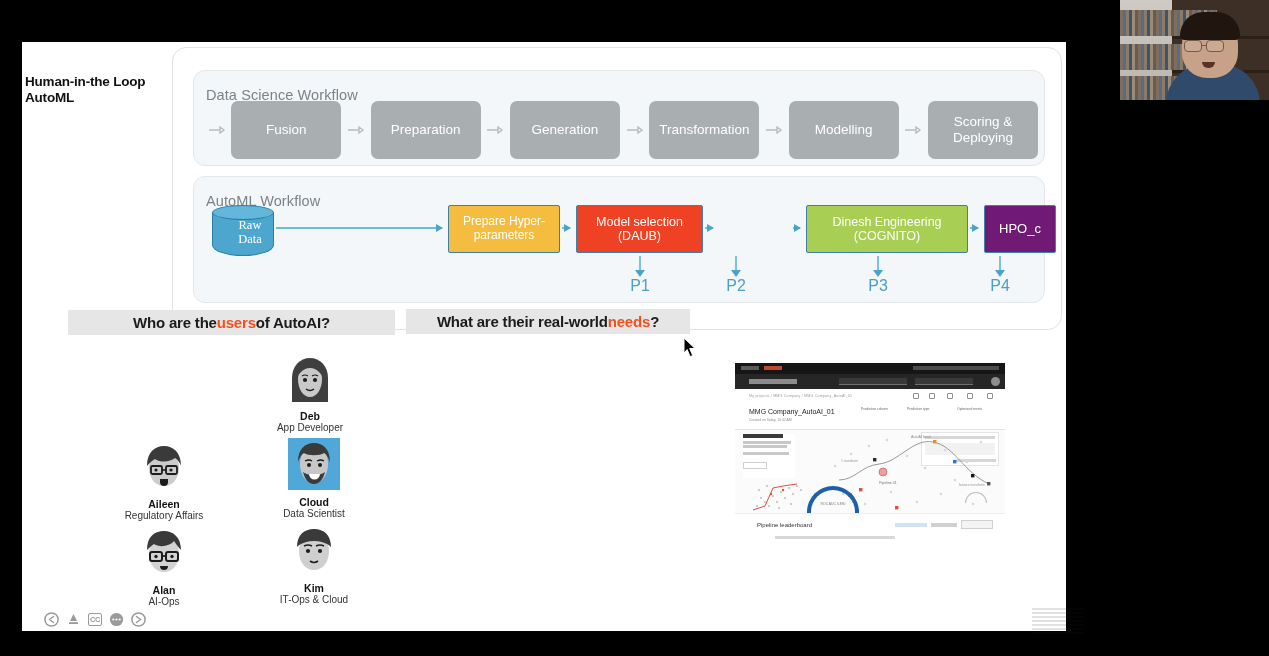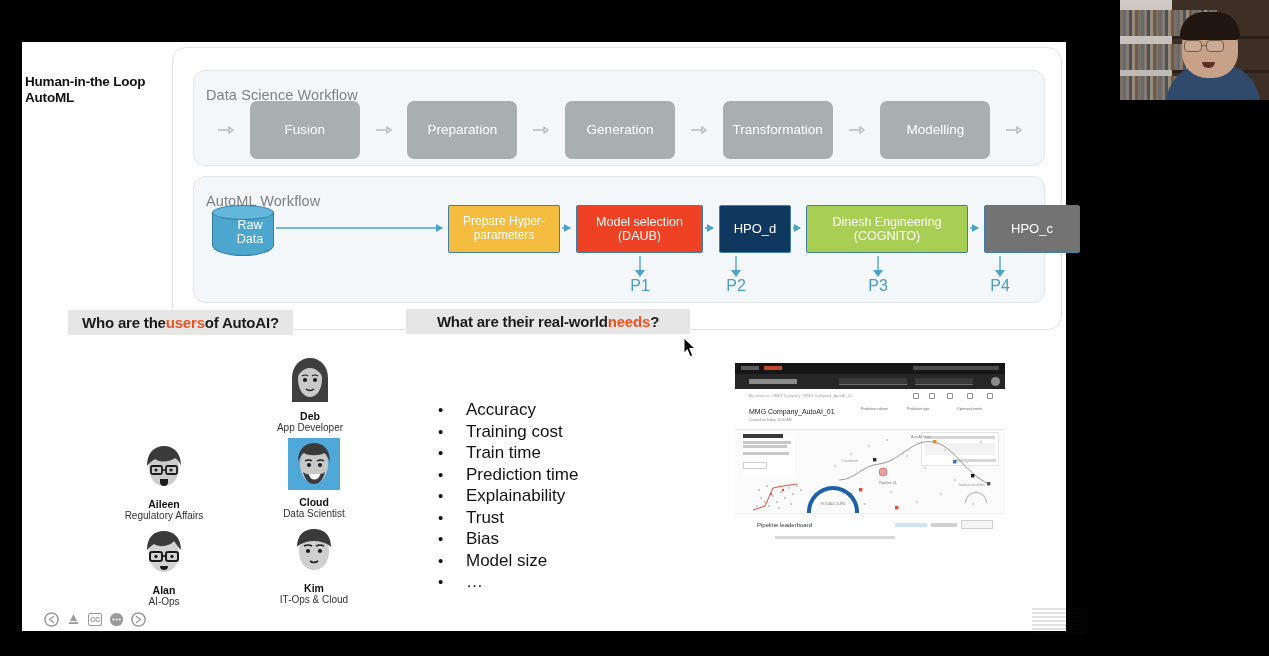--- a/index.html
+++ b/index.html
@@ -72,38 +72,38 @@
     position: absolute; left: 0; top: 7px; width: 62px; height: 44px;
     background: #4da6cd; border: 1.5px solid #2f7ea8;
     border-top: none; border-radius: 0 0 31px 31px / 0 0 11px 11px;
   }
   .cyl-top {
     position: absolute; left: 0; top: 0px; width: 62px; height: 15px;
     background: #63b7da; border: 1.5px solid #2f7ea8; border-radius: 50%;
   }
   .cyl-label {
     position: absolute; left: 0; top: 13px; width: 76px;
-    text-align: center; color: #ffffff; font-size: 12.5px; line-height: 1.15;
+    text-align: center; color: #ffffff; font-size: 12.5px; line-height: 1.15; font-family: Liberation Serif, serif;
   }
 
   .aml-box {
     position: absolute; top: 2px; height: 48px;
     display: flex; align-items: center; justify-content: center;
     text-align: center; color: #ffffff; line-height: 1.16;
     border-radius: 2px;
   }
   #box-hyper  { left: 244px; width: 112px; background: #f5bd3f; border: 1.5px solid #3f7fa8;
                 font-size: 12px; }
   #box-daub   { left: 372px; width: 127px; background: #ef4123; border: 1.5px solid #3f7fa8;
                 font-size: 12.5px; }
   #box-hpod   { left: 515px; width: 72px;  background: #10375f; border: 1.5px solid #3f7fa8;
                 font-size: 13px; }
   #box-cognito{ left: 602px; width: 162px; background: #a9ce54; border: 1.5px solid #3f7fa8;
                 font-size: 12.5px; }
-  #box-hpoc   { left: 780px; width: 96px;  background: #737373; border: 1.5px solid #3f7fa8;
+  #box-hpoc   { left: 780px; width: 72px;  background: #701a75; border: 1.5px solid #3f7fa8;
                 font-size: 13px; }
 
   .aml-conn { position: absolute; top: 24px; height: 2px; background: #6fb9db; }
   .aml-conn::after {
     content: ''; position: absolute; right: -1px; top: -3px;
     border-left: 7px solid #4ba3cc;
     border-top: 4px solid transparent; border-bottom: 4px solid transparent;
   }
   #c1 { left: 72px;  width: 166px; }
   #c2 { left: 358px; width: 8px; }
@@ -128,21 +128,21 @@
   #p2 { left: 502px; top: 53px; }
   #p3 { left: 644px; top: 53px; }
   #p4 { left: 766px; top: 53px; }
 
   
   .sec-header {
     position: absolute; height: 25px; background: #e6e6e6;
     display: flex; align-items: center; justify-content: center;
     font-weight: bold; font-size: 15px; color: #1b1b1b; letter-spacing: -0.2px;
   }
-  #hdr-users  { left: 46px;  top: 268px; width: 225px; }
+  #hdr-users  { left: 46px;  top: 268px; width: 327px; }
   #hdr-needs  { left: 384px; top: 267px; width: 284px; }
   #hdr-supp   { left: 712px; top: 267px; width: 262px; }
   .hl { color: #f4501e; }
 
   
   #personas { position: absolute; left: 46px; top: 310px; width: 290px; height: 260px; }
   .persona { position: absolute; width: 120px; text-align: center; }
   .persona .pname  { font-weight: bold; font-size: 10.5px; color: #111; margin-top: 2px; }
   .persona .prole  { font-size: 10px; color: #333; line-height: 1.25; }
   .avatar { width: 56px; height: 56px; margin: 0 auto; position: relative; }
@@ -320,20 +320,21 @@
             <svg width="16" height="8" viewBox="0 0 16 8">
                 <path d="M0 4h11M11 1l4 3-4 3z" fill="none" stroke="#b7bcbf" stroke-width="1.4"></path>
               </svg>
           </div>
           <div class="ds-box ds-w2">Modelling</div>
           <div class="ds-arrow">
             <svg width="16" height="8" viewBox="0 0 16 8">
                 <path d="M0 4h11M11 1l4 3-4 3z" fill="none" stroke="#b7bcbf" stroke-width="1.4"></path>
               </svg>
           </div>
+          <div class="ds-box ds-w2">Scoring &amp; Deploying</div>
         </div>
       </div>
 
       <div class="wf-panel" id="aml-panel">
         <div class="wf-caption">AutoML Workflow</div>
 
         <div class="aml-row">
 
           <div class="cyl">
             <div class="cyl-body"></div>
@@ -354,23 +355,20 @@
             <div>
               <div>Prepare Hyper-</div>
               <div>parameters</div>
             </div>
           </div>
           <div class="aml-box" id="box-daub">
             <div>
               <div>Model selection</div>
               <div>(DAUB)</div>
             </div>
-          </div>
-          <div class="aml-box" id="box-hpod">
-            <div>HPO_d</div>
           </div>
           <div class="aml-box" id="box-cognito">
             <div>
               <div>Dinesh Engineering</div>
               <div>(COGNITO)</div>
             </div>
           </div>
           <div class="aml-box" id="box-hpoc">
             <div>HPO_c</div>
           </div>
@@ -493,31 +491,20 @@
             <path d="M18 22q4-2 8 0" stroke="#1c1c1c" stroke-width="1.4" fill="none"></path>
             <path d="M30 22q4-2 8 0" stroke="#1c1c1c" stroke-width="1.4" fill="none"></path>
             <path d="M24 37q4 3 8 0" stroke="#1c1c1c" stroke-width="1.6" fill="none"></path>
           </svg>
         </div>
         <div class="pname">Kim</div>
         <div class="prole">IT-Ops &amp; Cloud</div>
       </div>
     </div>
 
-    <ul id="needs-list">
-      <li>Accuracy</li>
-      <li>Training cost</li>
-      <li>Train time</li>
-      <li>Prediction time</li>
-      <li>Explainability</li>
-      <li>Trust</li>
-      <li>Bias</li>
-      <li>Model size</li>
-      <li>…</li>
-    </ul>
 
     <div id="shot">
       <div id="shot-topbar">
         <div class="tb-t1"></div>
         <div class="tb-t2"></div>
         <div class="tb-r"></div>
       </div>
       <div id="shot-navbar">
         <div class="nb-title"></div>
         <div class="nb-sel"></div>

